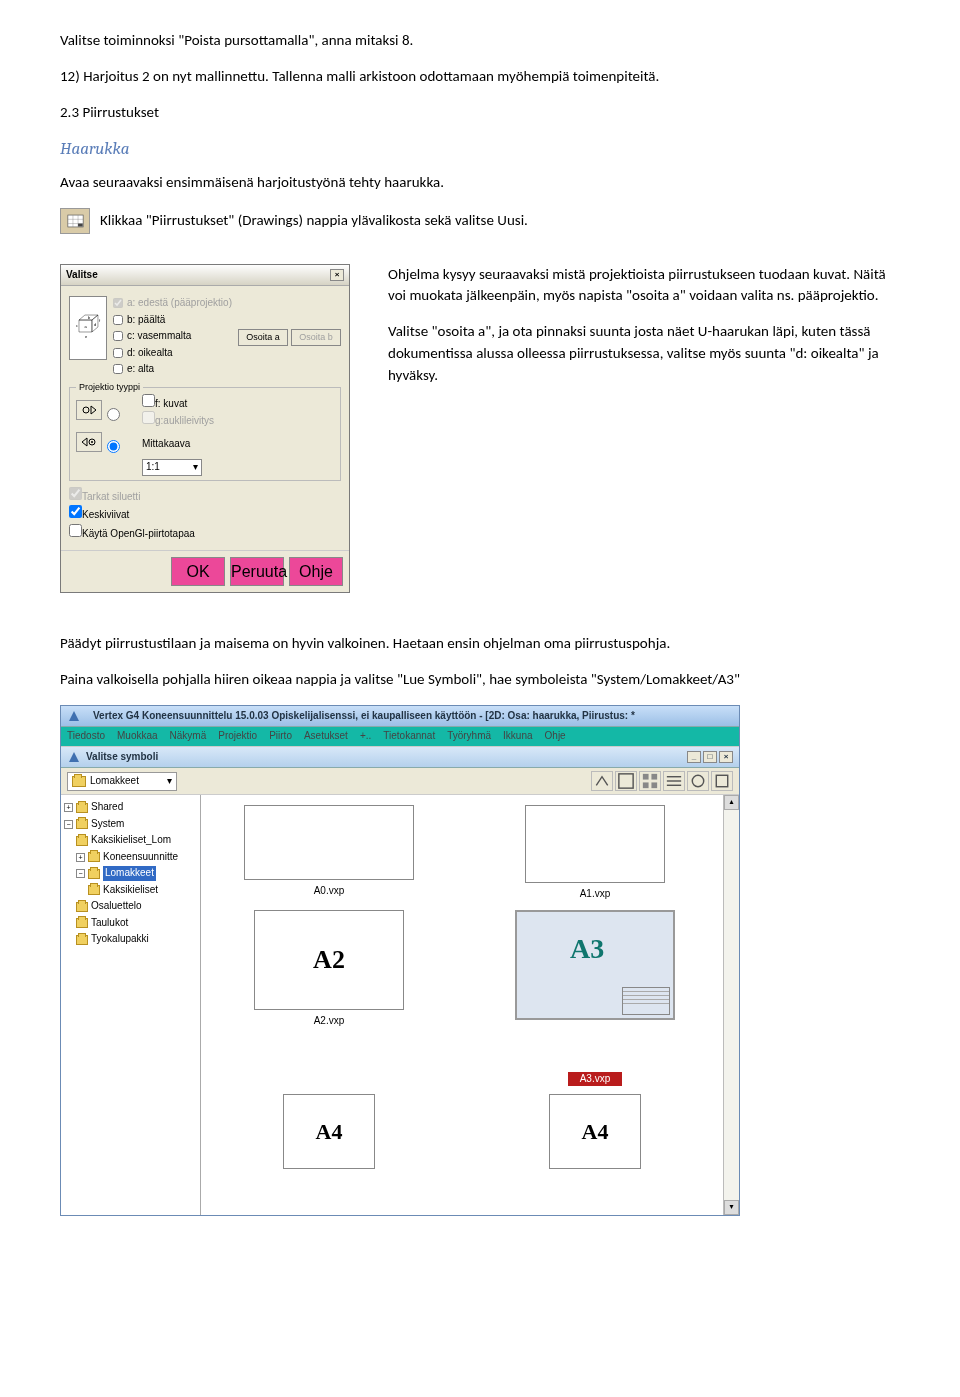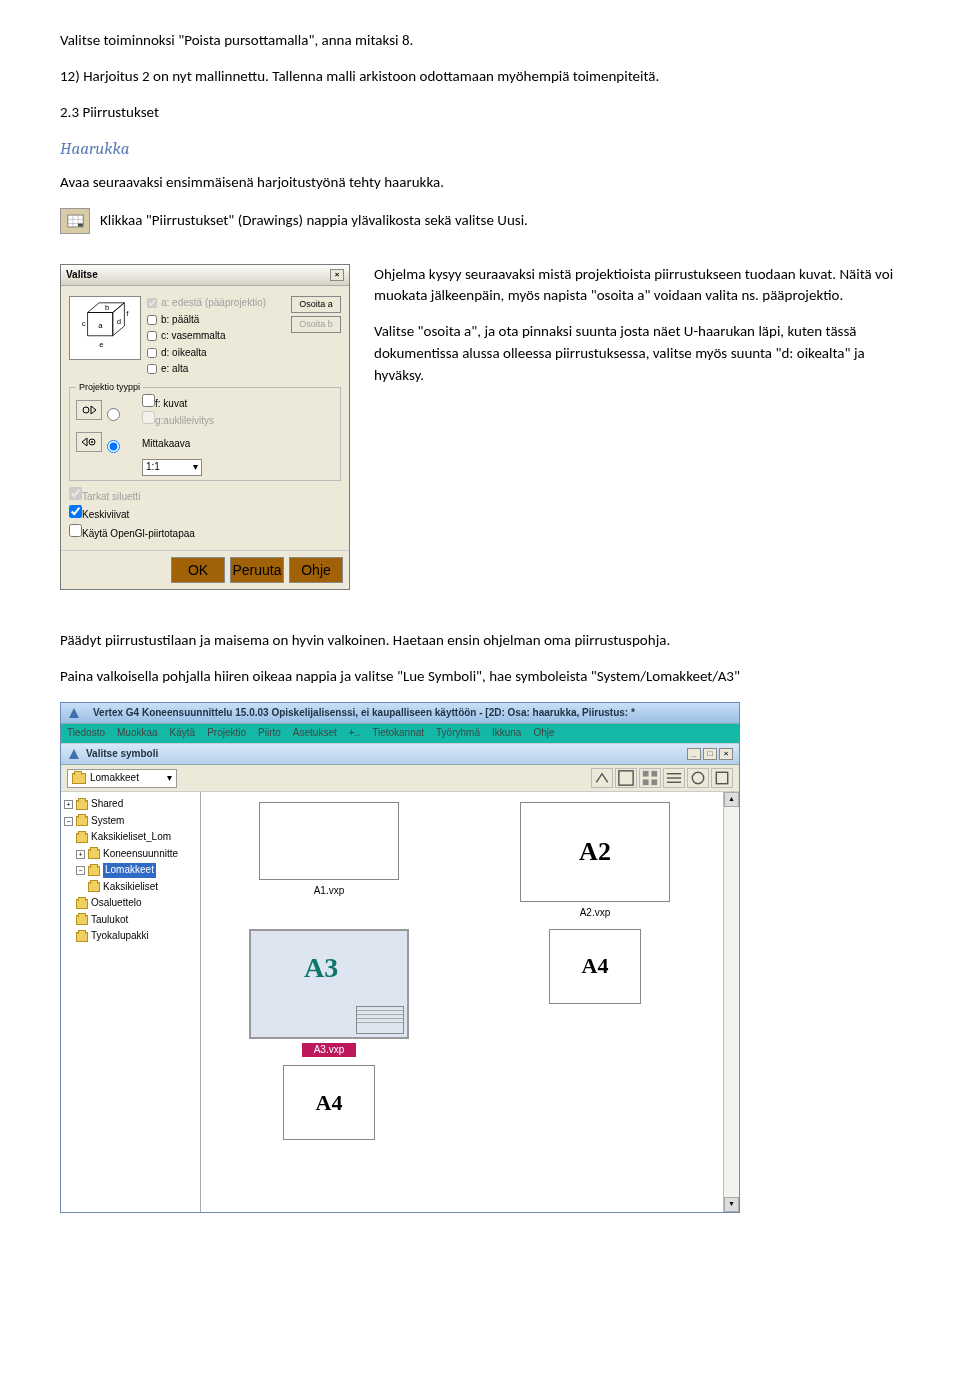--- a/index.html
+++ b/index.html
@@ -35,21 +35,21 @@
     align-items: center;
     justify-content: center;
     flex-shrink: 0;
   }
   .icon-box svg { width: 17px; height: 14px; }
   
   
   .dialog-row {
     display: flex;
     align-items: flex-start;
-    gap: 24px;
+    gap: 38px;
     margin: 30px 0 40px 0;
   }
   .dialog1 {
     width: 290px;
     background: #ece9d8;
     border: 1px solid #7a7a7a;
     font-size: 10px;
     font-family: Tahoma, sans-serif;
     color: #000;
     flex-shrink: 0;
@@ -81,21 +81,21 @@
     width: 72px; height: 64px;
     border: 1px solid #888;
     background: #fff;
     position: relative;
   }
   .dlg-cube svg { width: 100%; height: 100%; }
   .dlg-checks { flex: 1; }
   .dlg-checks .row { display:flex; align-items:center; gap:4px; margin-bottom:2px; white-space:nowrap; }
   .dlg-checks input[type=checkbox] { width:10px; height:10px; }
   .grey-text { color: #a0a0a0; }
-  .dlg-osoita { display:flex; flex-direction:column; gap:3px;align-items:center; }
+  .dlg-osoita { display:flex; flex-direction:row; gap:3px;align-items:center; }
   .mini-btn {
     width: 50px;
     padding: 1px 0;
     font-size: 9px;
     border: 1px solid #888;
     background: #ece9d8;
     text-align: center;
   }
   .mini-btn.disabled { color: #a0a0a0; }
   .dlg-group {
@@ -141,22 +141,22 @@
     display: flex;
     justify-content: flex-end;
     gap: 5px;
     padding: 6px;
     border-top: 1px solid #ccc;
   }
   .dlg-button {
     width: 54px;
     padding: 2px 0;
     border: 1px solid #888;
-    background: #a16207;
-    font-size: 14px;
+    background: #ec4899;
+    font-size: 16px;
     text-align: center;
   }
   .right-paras { flex: 1; }
   .right-paras p { margin-bottom: 14px; }
 
   
   .screenshot2 {
     width: 680px;
     border: 1px solid #6b8bb5;
     font-family: Tahoma, sans-serif;
@@ -283,21 +283,21 @@
     flex-direction:column;
     align-items:center;
     gap: 4px;
   }
   .thumb-box {
     border: 1px solid #888;
     background:#fff;
     position: relative;
   }
   .thumb-label { font-size: 10px; }
-  .thumb-label.selected { background:#be185d; color:#fff; padding:0 12px; }
+  .thumb-label.selected { background:#b91c1c; color:#fff; padding:0 12px;margin-top:48px; }
   .sheet-a0 { width: 170px; height: 75px; }
   .sheet-a1 { width: 140px; height: 78px; }
   .sheet-a2 { width: 150px; height: 100px; }
   .sheet-a3 { width: 160px; height: 110px; }
   .sheet-a4 { width: 92px; height: 75px; }
   .sheet-inner-label {
     position:absolute;
     font-family: Georgia, serif;
     font-weight: bold;
     color:#000;
@@ -463,21 +463,21 @@
 <div class="screenshot2">
   <div class="app-titlebar">
     <svg class="app-icon" viewBox="0 0 14 14">
         <polygon points="2,12 7,2 12,12" fill="#4070b0"></polygon>
       </svg>
     <span>Vertex G4 Koneensuunnittelu 15.0.03 Opiskelijalisenssi, ei kaupalliseen käyttöön - [2D: Osa: haarukka, Piirustus: *</span>
   </div>
   <div class="menubar">
     <span>Tiedosto</span>
     <span>Muokkaa</span>
-    <span>Käytä</span>
+    <span>Näkymä</span>
     <span>Projektio</span>
     <span>Piirto</span>
     <span>Asetukset</span>
     <span>+..</span>
     <span>Tietokannat</span>
     <span>Työryhmä</span>
     <span>Ikkuna</span>
     <span>Ohje</span>
   </div>
   <div class="sub-titlebar">
@@ -575,20 +575,24 @@
           <div class="folder-glyph"></div>
           <span class="lbl">Taulukot</span>
         </div>
       <div class="tree-item lvl1">
           <div class="folder-glyph"></div>
           <span class="lbl">Tyokalupakki</span>
         </div>
     </div>
     <div class="thumb-pane">
       <div class="thumb-grid">
+        <div class="thumb">
+          <div class="thumb-box sheet-a0"></div>
+          <div class="thumb-label">A0.vxp</div>
+        </div>
         <div class="thumb">
           <div class="thumb-box sheet-a1"></div>
           <div class="thumb-label">A1.vxp</div>
         </div>
         <div class="thumb">
           <div class="thumb-box sheet-a2">
               <div class="sheet-inner-label">A2</div>
             </div>
           <div class="thumb-label">A2.vxp</div>
         </div>

